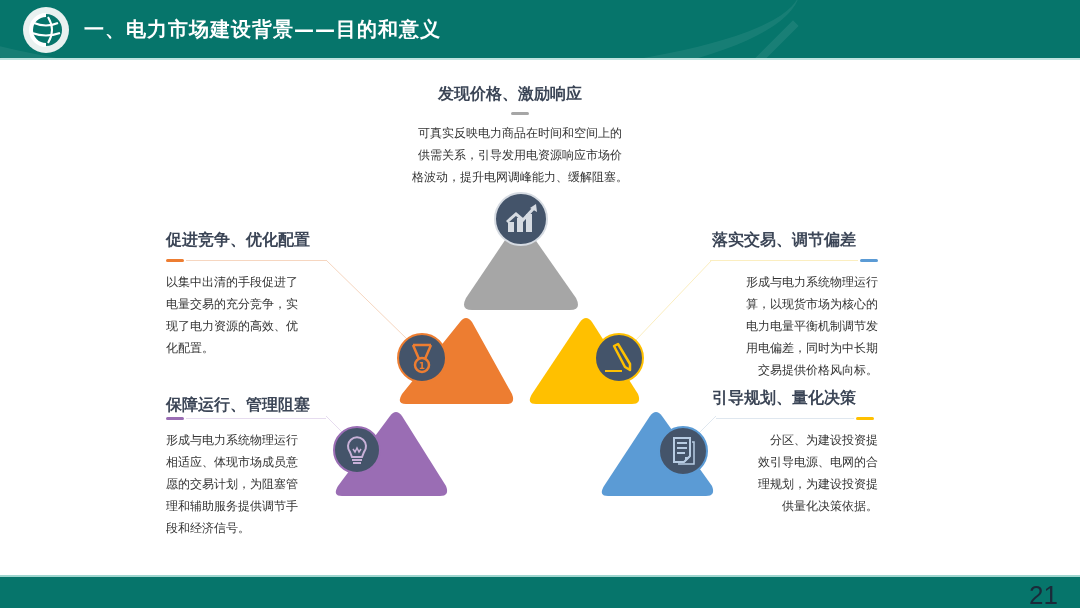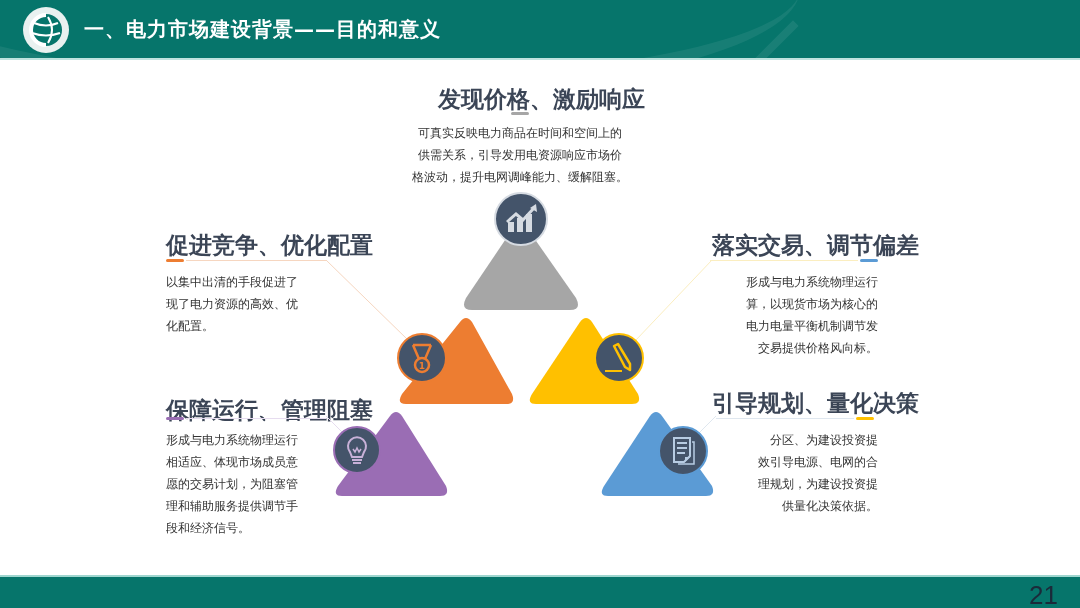--- a/index.html
+++ b/index.html
@@ -6,21 +6,21 @@
   body{width:1080px;height:608px;position:relative;overflow:hidden;background:#fff;font-family:"DejaVu Sans","Liberation Sans",sans-serif;}
   .header{position:absolute;left:0;top:0;width:1080px;height:58px;background:#06756b;overflow:hidden;}
   .header .swoosh1{position:absolute;left:-100px;top:-120px;width:900px;height:200px;border-radius:50%;border-bottom:18px solid rgba(255,255,255,0.07);}
   .header .swoosh2{position:absolute;left:760px;top:10px;width:8px;height:90px;background:rgba(255,255,255,0.08);transform:rotate(45deg);}
   .header-line{position:absolute;left:0;top:58px;width:1080px;height:2px;background:#bfe3df;}
   .logo{position:absolute;left:22px;top:6px;width:48px;height:48px;}
   .title{position:absolute;left:84px;top:8px;color:#fff;font-size:20px;font-weight:bold;letter-spacing:1px;line-height:42px;white-space:nowrap;}
   .footer{position:absolute;left:0;top:577px;width:1080px;height:31px;background:#06756b;}
   .footer-line{position:absolute;left:0;top:575px;width:1080px;height:2px;background:#9fd6cf;}
   .page-num{position:absolute;right:22px;top:580px;font-size:26px;color:#1b2a3a;font-family:"Liberation Sans",sans-serif;}
-  .block-title{position:absolute;font-size:23px;font-weight:bold;color:#3b4556;white-space:nowrap;}
+  .block-title{position:absolute;font-size:16px;font-weight:bold;color:#3b4556;white-space:nowrap;}
   .block-text{position:absolute;font-size:12px;line-height:22px;color:#333;}
   .bar{position:absolute;height:3px;width:18px;border-radius:2px;}
   .thinline{position:absolute;height:1px;}
   svg{position:absolute;}
 </style>
 </head>
 <body>
 
 <div class="header">
   <div class="swoosh1"></div>
@@ -43,20 +43,21 @@
   <div>可真实反映电力商品在时间和空间上的</div>
   <div>供需关系，引导发用电资源响应市场价</div>
   <div>格波动，提升电网调峰能力、缓解阻塞。</div>
 </div>
 
 <div class="block-title" style="left:166px;top:230px;">促进竞争、优化配置</div>
 <div class="bar" style="left:166px;top:259px;background:#ed7d31;"></div>
 <div class="thinline" style="left:186px;top:260px;width:140px;background:#f6d6c0;"></div>
 <div class="block-text" style="left:166px;top:271px;width:180px;">
   <div>以集中出清的手段促进了</div>
+  <div>电量交易的充分竞争，实</div>
   <div>现了电力资源的高效、优</div>
   <div>化配置。</div>
 </div>
 
 <div class="block-title" style="left:166px;top:395px;">保障运行、管理阻塞</div>
 <div class="bar" style="left:166px;top:417px;background:#9a6db4;"></div>
 <div class="thinline" style="left:186px;top:418px;width:140px;background:#e6dcef;"></div>
 <div class="block-text" style="left:166px;top:429px;width:180px;">
   <div>形成与电力系统物理运行</div>
   <div>相适应、体现市场成员意</div>
@@ -65,20 +66,21 @@
   <div>段和经济信号。</div>
 </div>
 
 <div class="block-title" style="left:712px;top:230px;">落实交易、调节偏差</div>
 <div class="bar" style="left:860px;top:259px;background:#5b9bd5;"></div>
 <div class="thinline" style="left:710px;top:260px;width:148px;background:#fbeec0;"></div>
 <div class="block-text" style="left:712px;top:271px;width:166px;text-align:right;">
   <div>形成与电力系统物理运行</div>
   <div>算，以现货市场为核心的</div>
   <div>电力电量平衡机制调节发</div>
+  <div>用电偏差，同时为中长期</div>
   <div>交易提供价格风向标。</div>
 </div>
 
 <div class="block-title" style="left:712px;top:388px;">引导规划、量化决策</div>
 <div class="bar" style="left:856px;top:417px;background:#ffc000;"></div>
 <div class="thinline" style="left:716px;top:418px;width:138px;background:#dfe7ef;"></div>
 <div class="block-text" style="left:712px;top:429px;width:166px;text-align:right;">
   <div>分区、为建设投资提</div>
   <div>效引导电源、电网的合</div>
   <div>理规划，为建设投资提</div>

